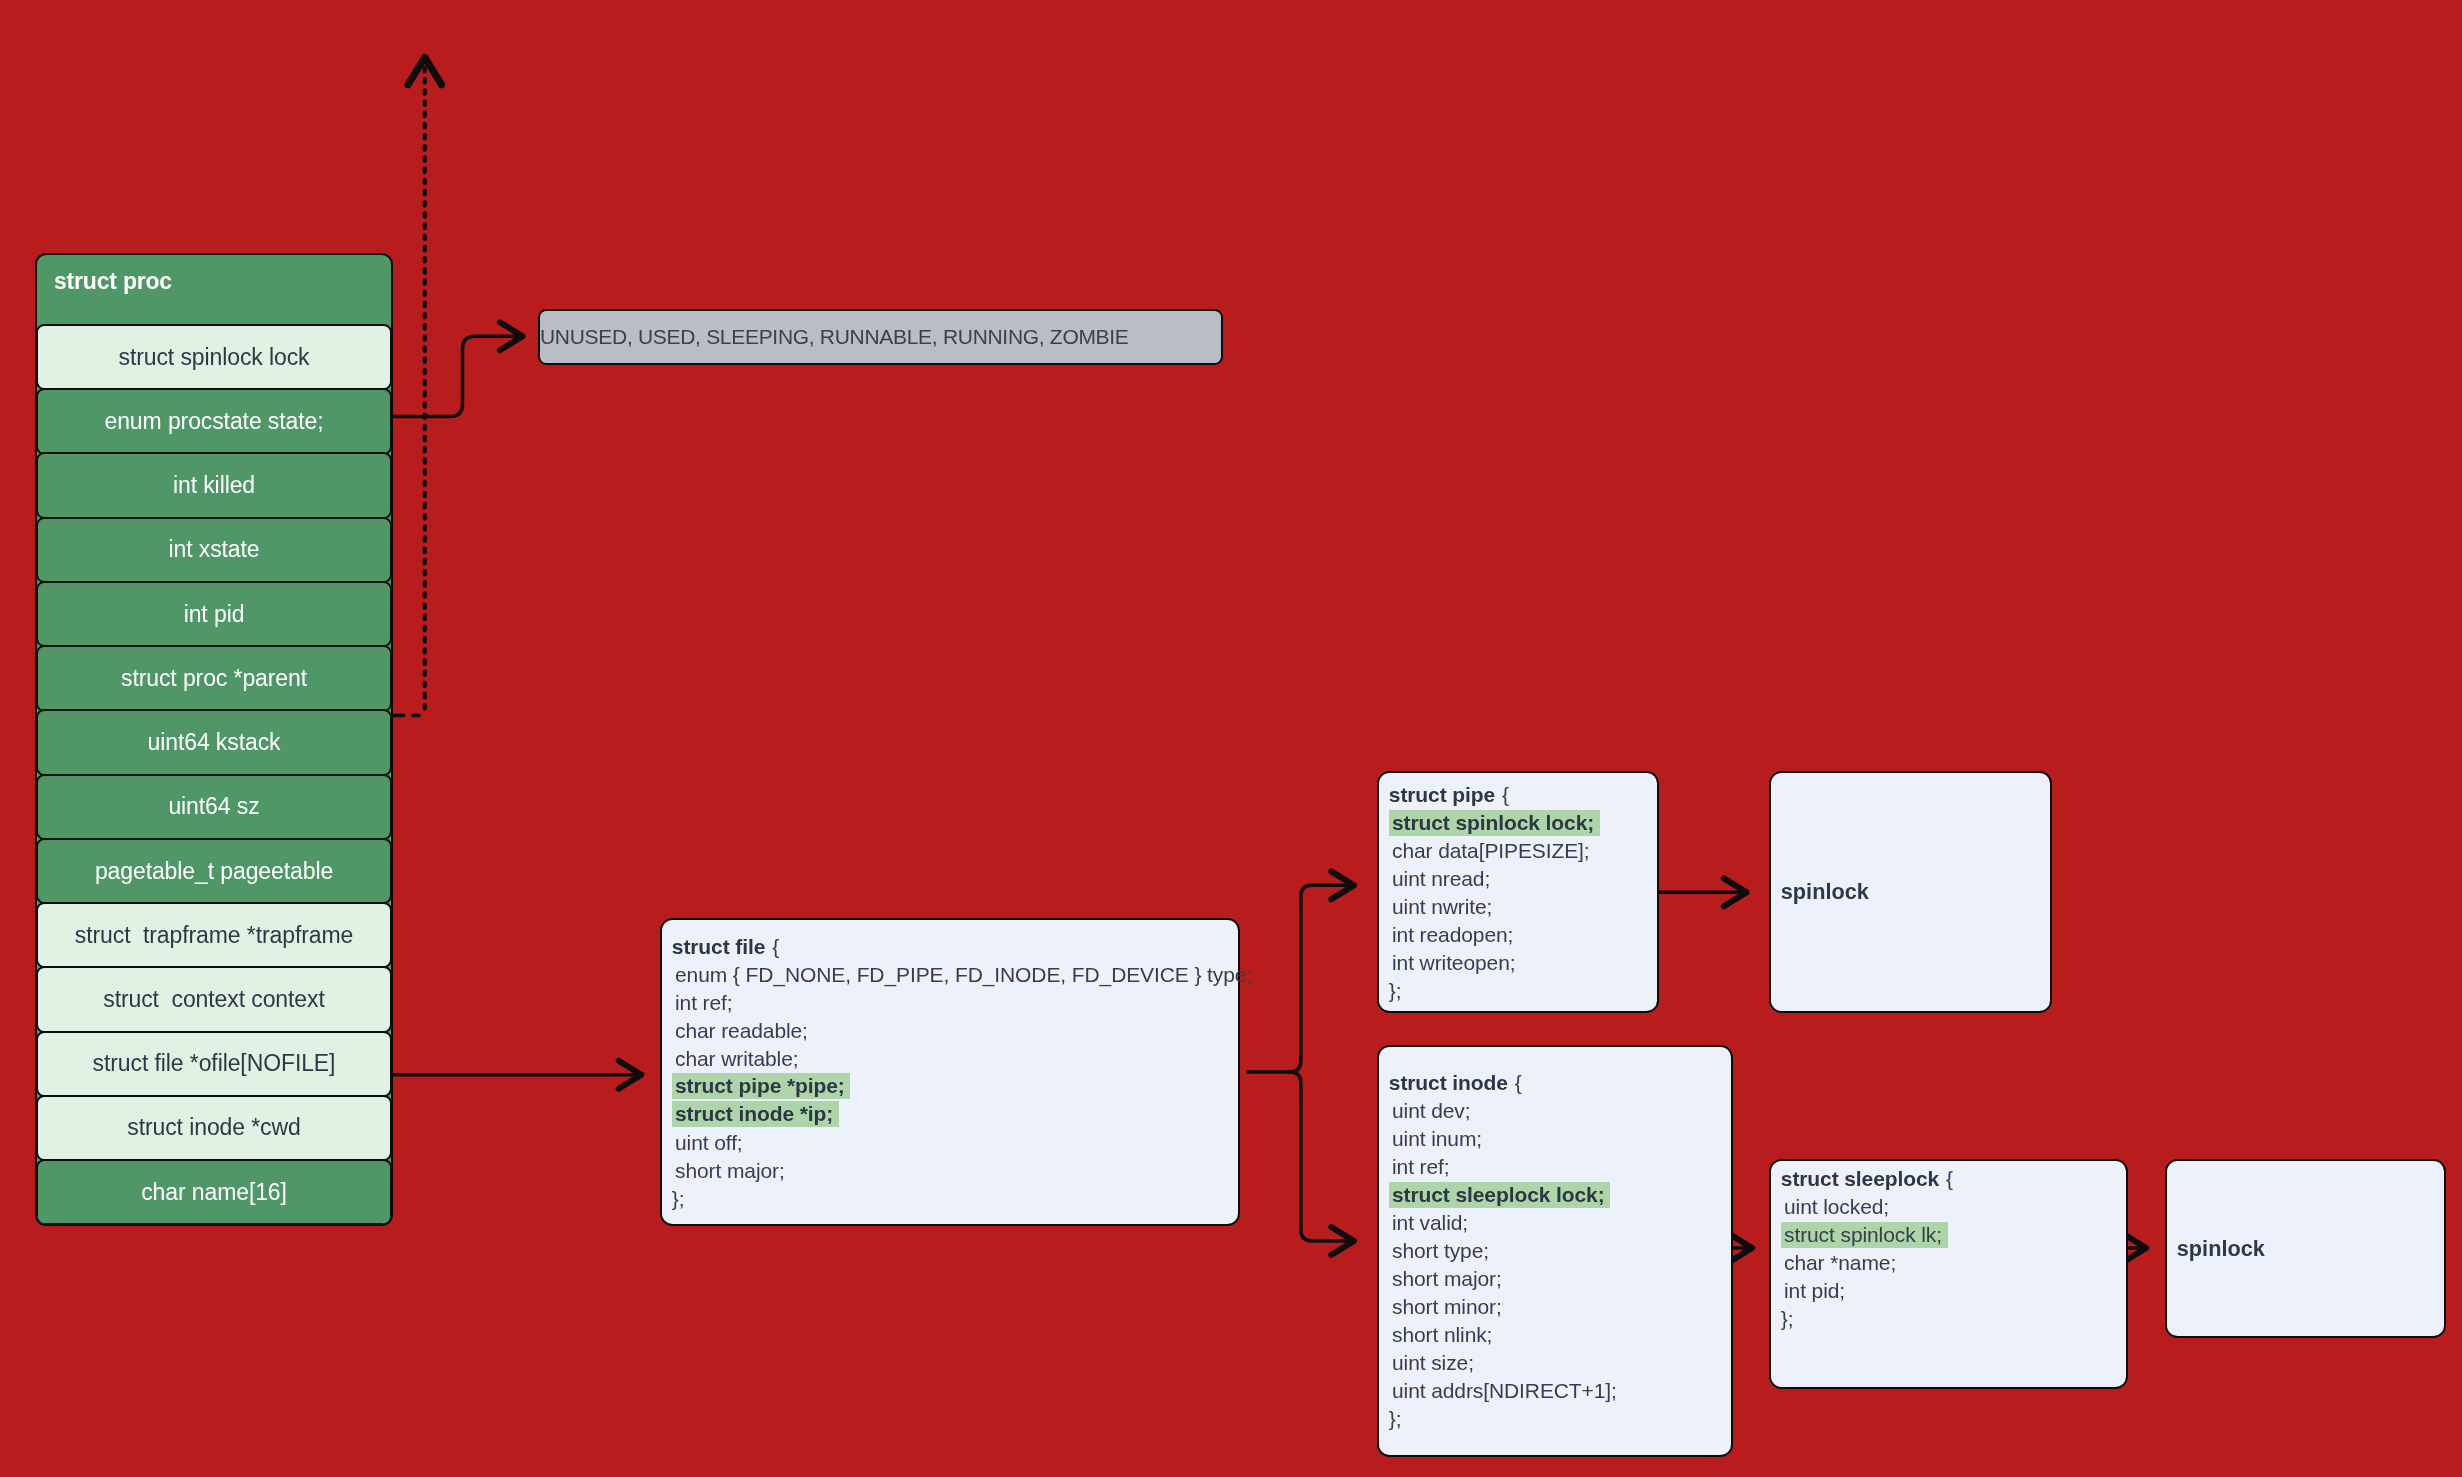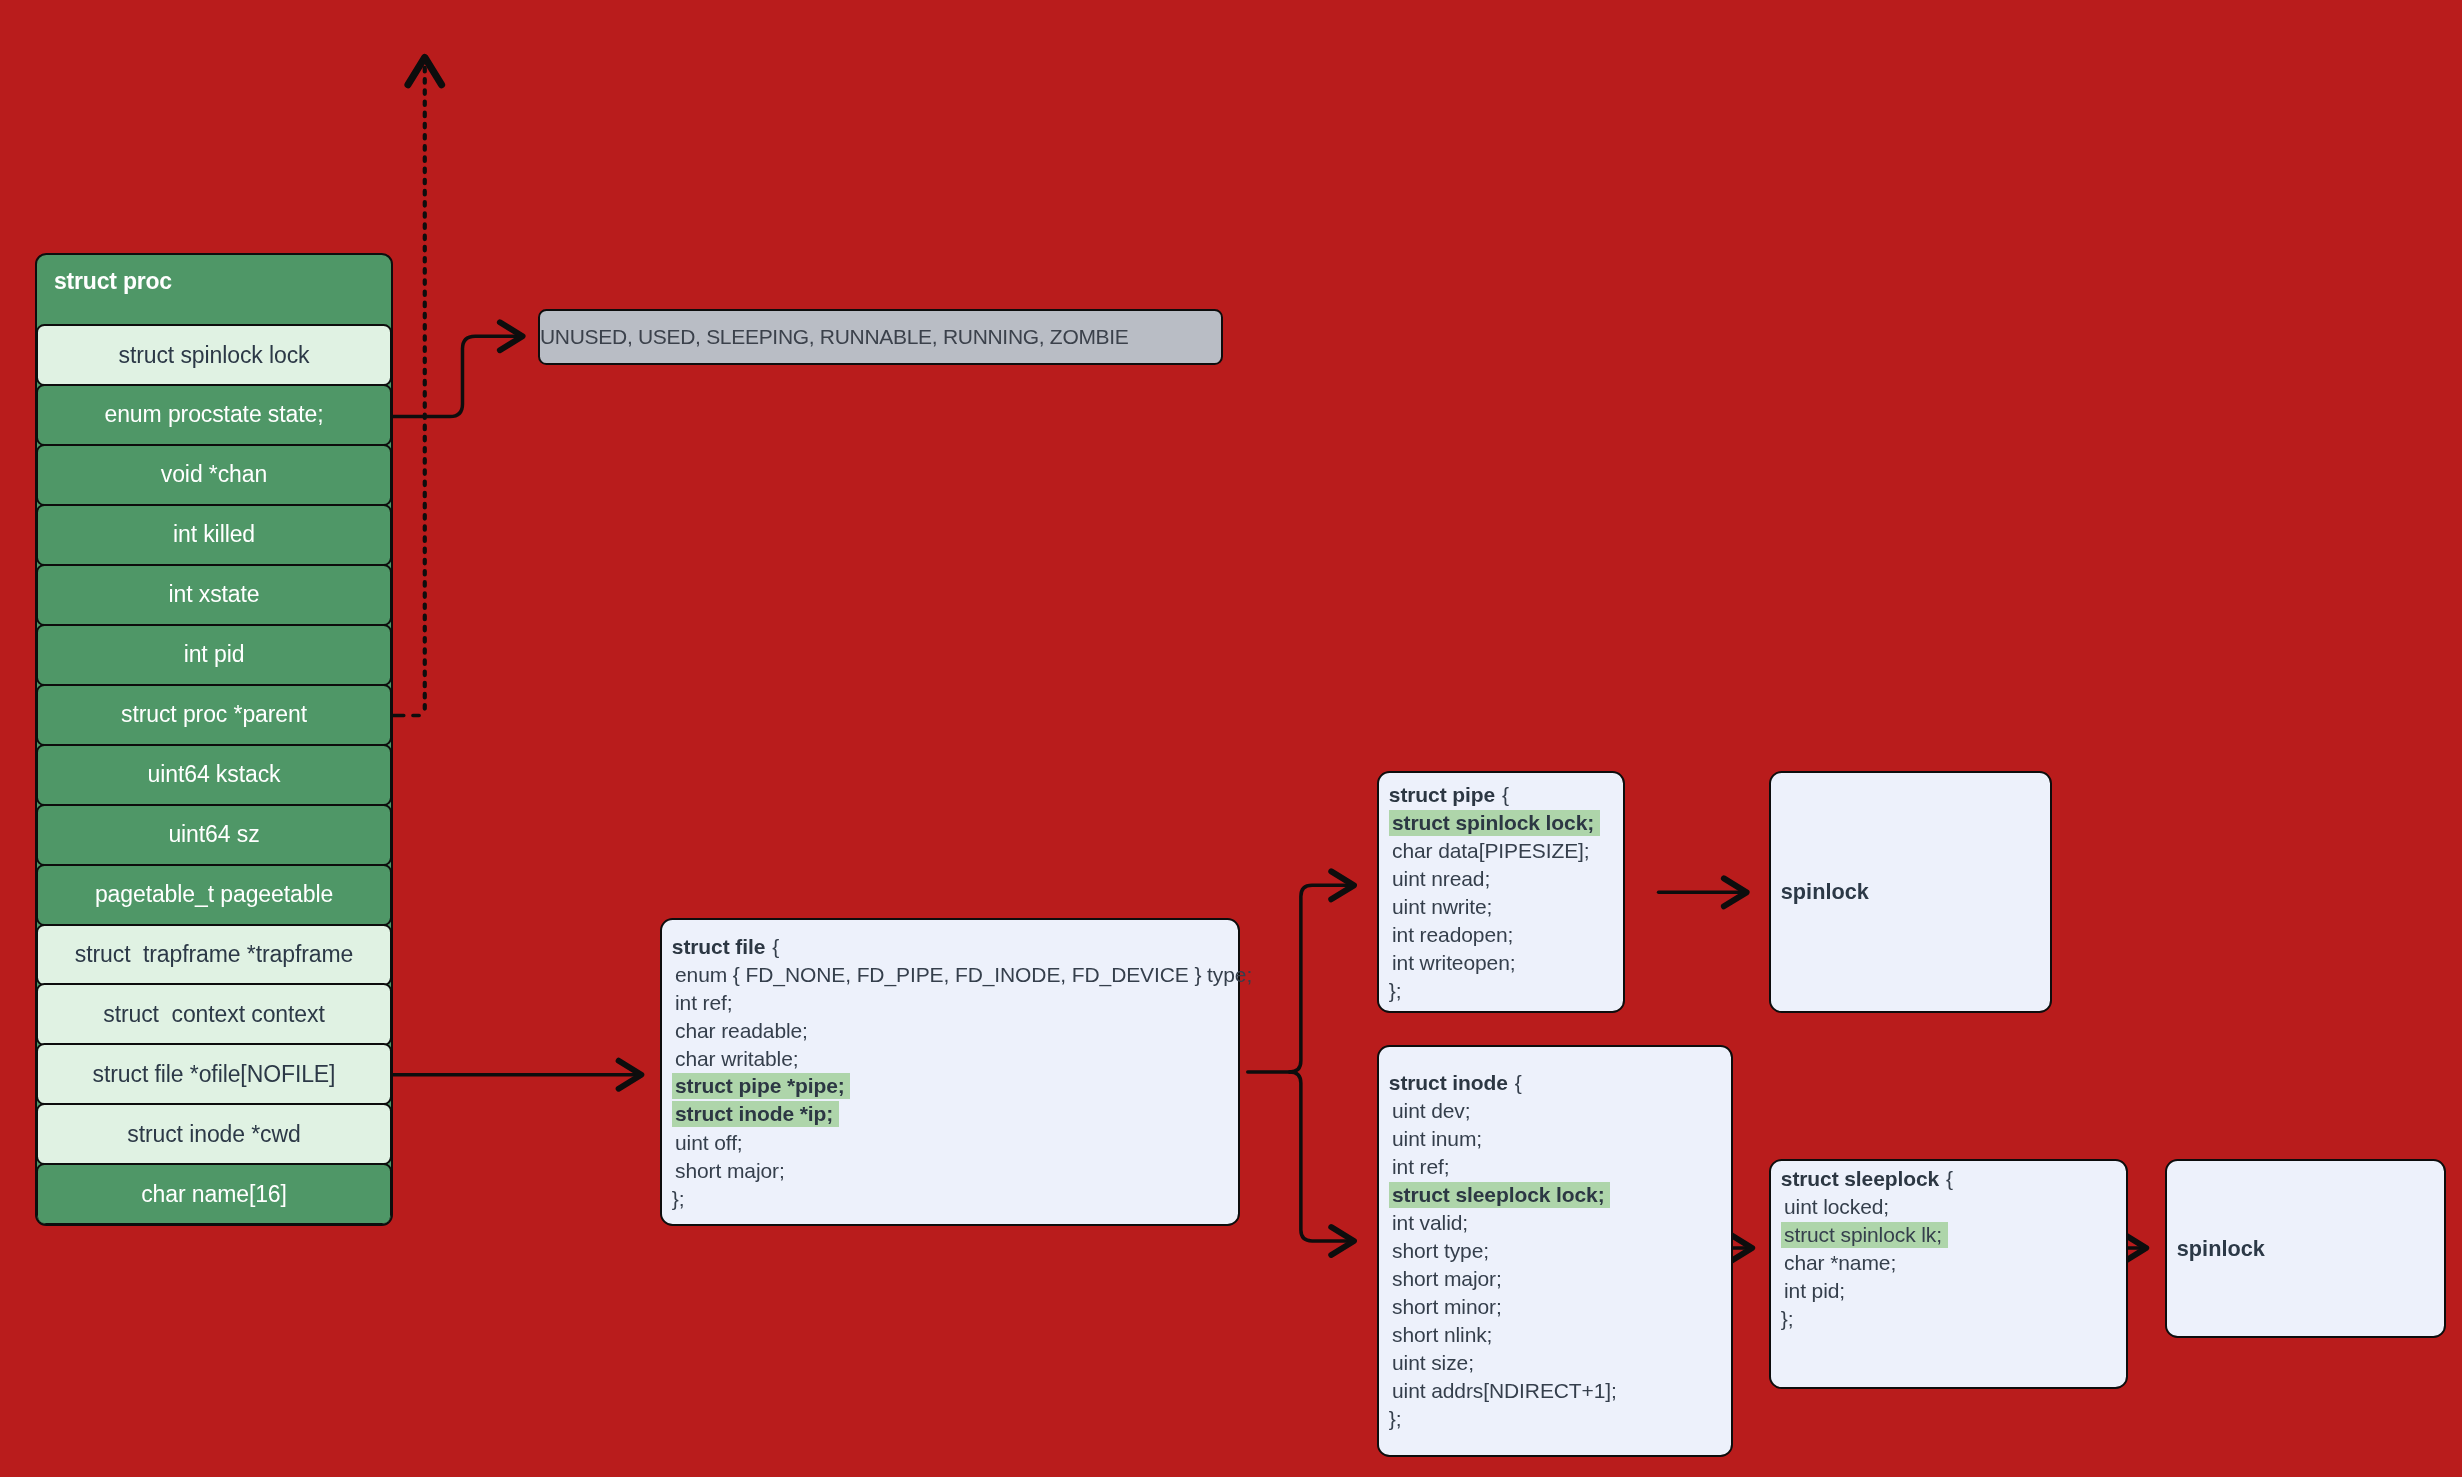--- a/index.html
+++ b/index.html
@@ -40,21 +40,21 @@
     position:absolute; background:#edf1fb; border:2.8px solid #0d0d0d; border-radius:12.6px;
     box-sizing:border-box; font-size:21px; color:#353f4c; letter-spacing:-0.1px;
   }
   .code-line { line-height:28px; padding-left:13px; white-space:pre; }
   .code-line.header, .code-line.close { padding-left:9.8px; }
   .b { font-weight:bold; color:#2c3743; }
   .brace { margin-left:7px; }
   .hl { background:#aed5aa; padding:1.4px 5.6px 1.4px 2.8px; margin-left:-2.8px; }
   .hlb { font-weight:bold; color:#2c3743; }
   .file-box      { left:660px;  top:918px; width:580px; height:308px; padding-top:12.6px; }
-  .pipe-box      { left:1377px; top:771px; width:248px; height:242px; padding-top:8.4px; }
+  .pipe-box      { left:1377px; top:771px; width:282px; height:242px; padding-top:8.4px; }
   .inode-box     { left:1377px; top:1045px; width:356px; height:412px; padding-top:22.4px; }
   .sleeplock-box { left:1769px; top:1159px; width:359px; height:230px; padding-top:4.2px; }
   
   .spinlock-box {
     position:absolute; background:#edf1fb; border:2.8px solid #0d0d0d; border-radius:12.6px;
     box-sizing:border-box; display:flex; align-items:center; padding-left:9.8px;
     font-weight:bold; font-size:21.7px; color:#2c3947;
   }
   .spinlock-1 { left:1769px; top:771px; width:283px; height:242px; }
   .spinlock-2 { left:2165px; top:1159px; width:281px; height:179px; }
@@ -86,23 +86,20 @@
   </svg>
 
   <div class="proc">
     <div class="proc-title">struct proc</div>
     <div class="proc-rows">
       <div class="proc-row light">
           <span class="proc-row-label">struct spinlock lock</span>
         </div>
       <div class="proc-row dark">
           <span class="proc-row-label">enum procstate state;</span>
-        </div>
-      <div class="proc-row dark">
-          <span class="proc-row-label">void *chan</span>
         </div>
       <div class="proc-row dark">
           <span class="proc-row-label">int killed</span>
         </div>
       <div class="proc-row dark">
           <span class="proc-row-label">int xstate</span>
         </div>
       <div class="proc-row dark">
           <span class="proc-row-label">int pid</span>
         </div>

